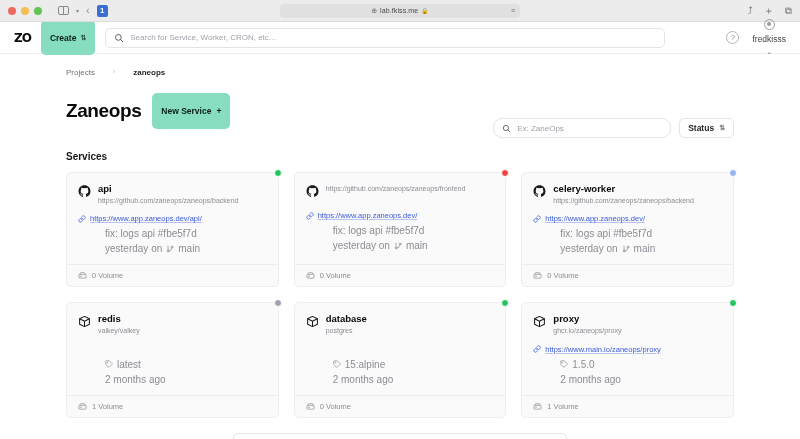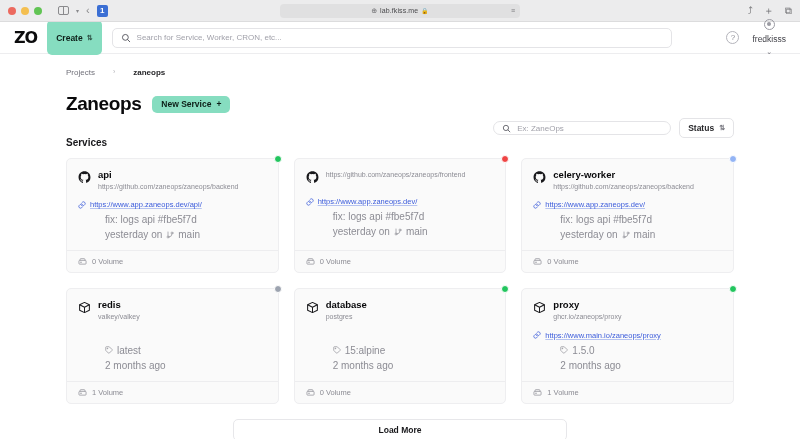--- a/index.html
+++ b/index.html
@@ -55,21 +55,21 @@
   
   .app-header {
     height: 32px;
     background: #fff;
     border-bottom: 1px solid #ededef;
     display: flex;
     align-items: center;
     padding: 0 14px;
     gap: 10px;
   }
-  .logo { font-size: 16px; font-weight: 800; color: #0c0c0d; letter-spacing: -1px; font-family: "DejaVu Sans", sans-serif; }
+  .logo { font-size: 12px; font-weight: 800; color: #0c0c0d; letter-spacing: -1px; font-family: "DejaVu Sans", sans-serif; }
   .create-btn {
     background: #86ddc0;
     color: #0d1f18;
     font-size: 8.5px;
     font-weight: 700;
     border-radius: 5px;
     height: 35px;
     padding: 0 9px;
     display: flex; align-items: center; gap: 4px;
     cursor: pointer;
@@ -117,31 +117,31 @@
   .breadcrumb { display: flex; gap: 18px; font-size: 8px; }
   .bc-link { color: #71717a; cursor: pointer; }
   .bc-sep { color: #b5b5bb; font-size: 7px; }
   .bc-current { color: #27272a; font-weight: 600; }
 
   .title-row { display: flex; align-items: center; gap: 11px; margin-top: 16px; }
   .page-title { font-size: 19px; font-weight: 800; color: #09090b; letter-spacing: -.4px; }
   .new-service-btn {
     background: #86ddc0; color: #0d1f18;
     font-size: 8.5px; font-weight: 600;
-    height: 17px; padding: 0 9px;
+    height: 36px; padding: 0 9px;
     border-radius: 5px; border: none;
     display: flex; align-items: center; gap: 5px; cursor: pointer;
   }
 
   .filters {
     position: absolute; right: 66px; top: 118px;
     display: flex; align-items: center; gap: 8px;
   }
   .filter-search {
-    width: 178px; height: 14px;
+    width: 178px; height: 20px;
     border: 1px solid #e4e4e7; border-radius: 9px;
     display: flex; align-items: center; gap: 6px; padding: 0 8px;
     background: #fff;
   }
   .filter-search input {
     border:none; outline:none; background:transparent; flex:1;
     font-size: 8px; color:#3f3f46; font-family: "Liberation Sans", sans-serif;
   }
   .filter-search input::placeholder { color:#a1a1aa; }
   .status-btn {

